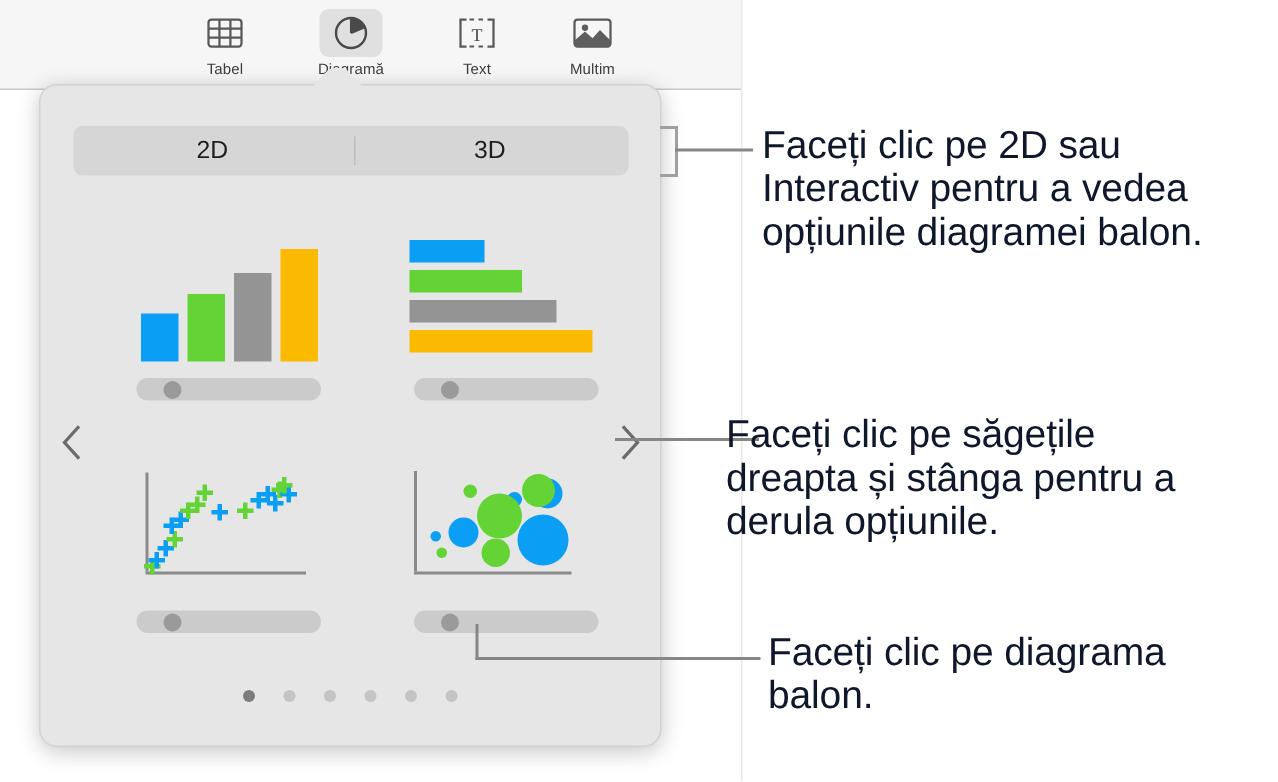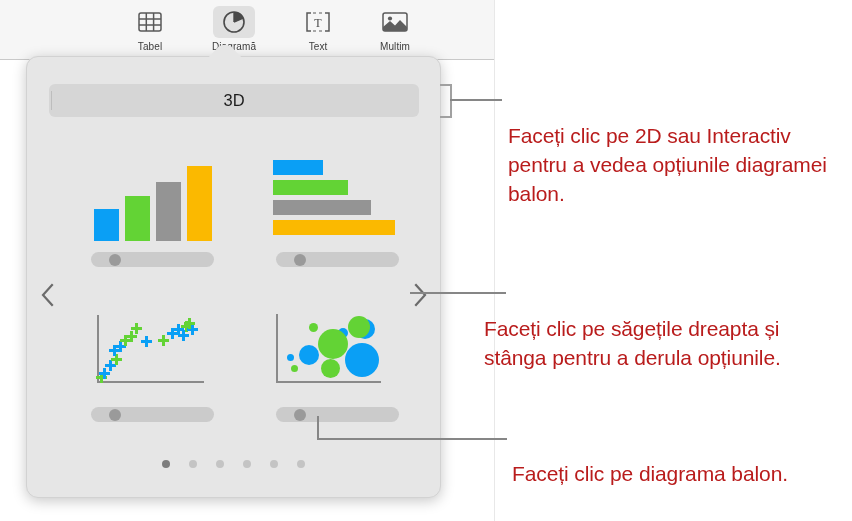--- a/index.html
+++ b/index.html
@@ -230,25 +230,24 @@
     width: 8px;
     height: 8px;
     border-radius: 50%;
     background: #c4c4c4;
   }
   .dot.active { background: #7d7d7d; }
 
   
   .callout {
     position: absolute;
-    font-size: 21px;
+    font-size: 26px;
     line-height: 29px;
-    color: #b91c1c;
+    color: #0f172a;
     letter-spacing: -0.1px;
-    margin-top: 39px;
   }
   #callout-1 { left: 508px; top: 82px;  width: 340px; }
   #callout-2 { left: 484px; top: 275px; width: 334px; }
   #callout-3 { left: 512px; top: 420px; width: 336px; }
 
   .leader {
     position: absolute;
     background: #868686;
   }
   .leader.h { height: 2px; }
@@ -335,20 +334,23 @@
 
   </div>
 </div>
 
 <div id="popover-shadow"></div>
 <div id="popover">
 
   <div id="popover-tip"></div>
 
   <div id="segmented">
+    <div class="seg">
+      <span>2D</span>
+    </div>
     <div class="seg divider">
       <span>3D</span>
     </div>
   </div>
 
   <div class="nav-arrow" id="arrow-left">
     <svg width="16" height="26" viewBox="0 0 16 26">
       <polyline points="12,3 3,13 12,23" fill="none" stroke="#6b6b6b" stroke-width="2.2" stroke-linecap="square" stroke-linejoin="miter"></polyline>
     </svg>
   </div>

